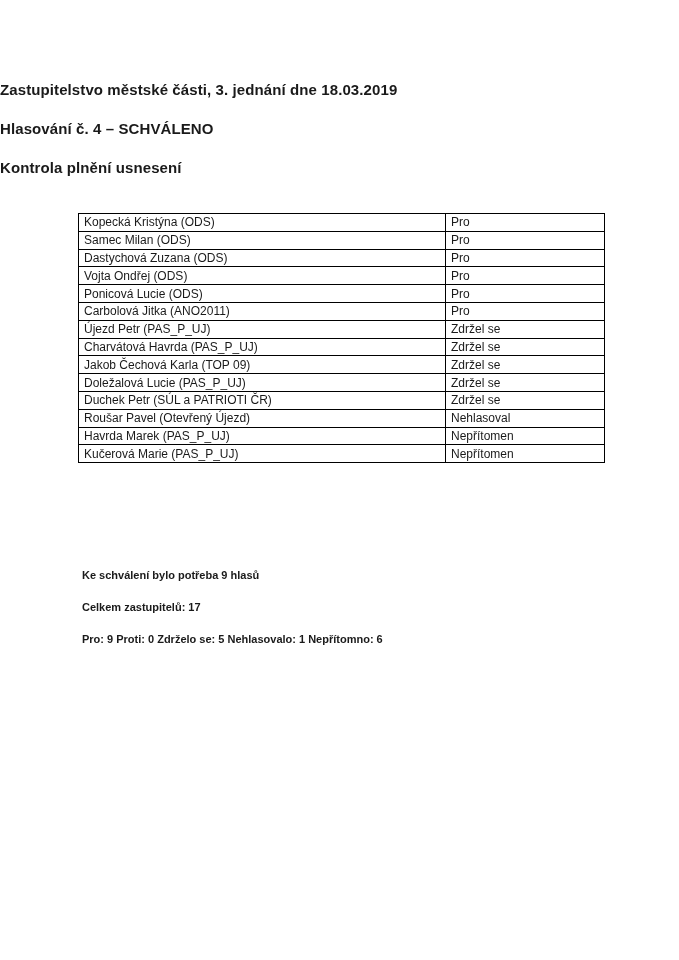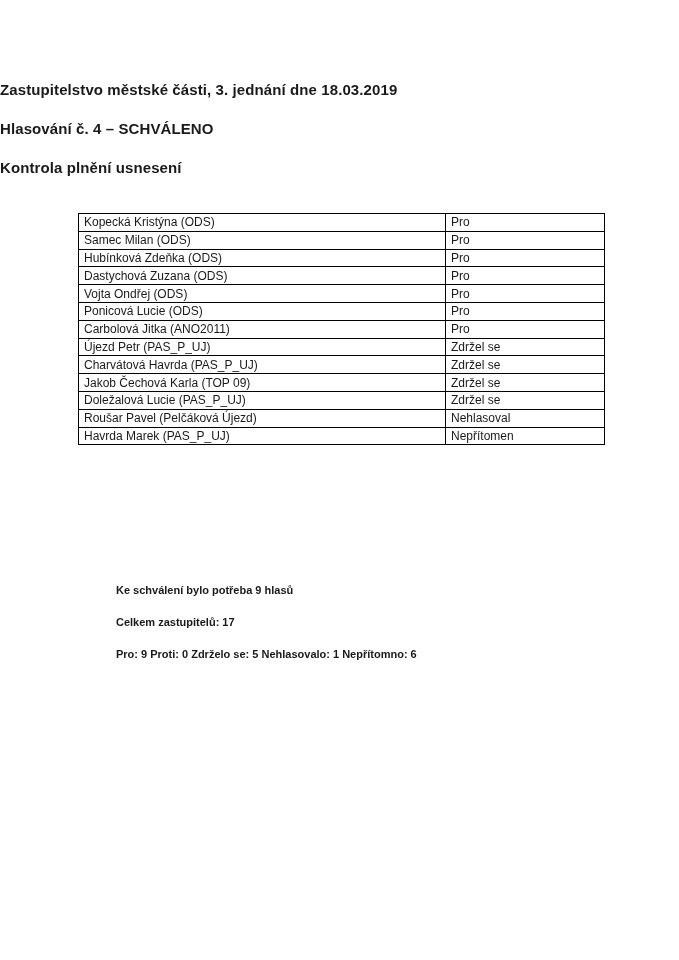--- a/index.html
+++ b/index.html
@@ -46,25 +46,24 @@
     padding: 2px 0 2px 5px;
     height: 12.8px;
     overflow: hidden;
     white-space: nowrap;
   }
   .vote-table col.c-name { width: 367px; }
   .vote-table col.c-vote { width: 159px; }
   .summary {
     position: absolute;
     left: 82px;
-    top: 585px;
+    top: 570px;
     font-size: 11px;
     font-weight: bold;
     line-height: 1;
-    margin-left: 34px;
   }
   .summary div {
     margin-bottom: 21px;
   }
 </style>
 </head>
 <body>
 
 <div class="page">
 
@@ -79,24 +78,20 @@
       <col class="c-name">
       <col class="c-vote">
     </colgroup>
     <tbody id="vote-rows">
         <tr>
           <td>Kopecká Kristýna (ODS)</td>
           <td>Pro</td>
         </tr>
         <tr>
           <td>Samec Milan (ODS)</td>
-          <td>Pro</td>
-        </tr>
-        <tr>
-          <td>Hubínková Zdeňka (ODS)</td>
           <td>Pro</td>
         </tr>
         <tr>
           <td>Dastychová Zuzana (ODS)</td>
           <td>Pro</td>
         </tr>
         <tr>
           <td>Vojta Ondřej (ODS)</td>
           <td>Pro</td>
         </tr>
@@ -118,25 +113,33 @@
         </tr>
         <tr>
           <td>Jakob Čechová Karla (TOP 09)</td>
           <td>Zdržel se</td>
         </tr>
         <tr>
           <td>Doležalová Lucie (PAS_P_UJ)</td>
           <td>Zdržel se</td>
         </tr>
         <tr>
-          <td>Roušar Pavel (Pelčáková Újezd)</td>
+          <td>Duchek Petr (SÚL a PATRIOTI ČR)</td>
+          <td>Zdržel se</td>
+        </tr>
+        <tr>
+          <td>Roušar Pavel (Otevřený Újezd)</td>
           <td>Nehlasoval</td>
         </tr>
         <tr>
           <td>Havrda Marek (PAS_P_UJ)</td>
+          <td>Nepřítomen</td>
+        </tr>
+        <tr>
+          <td>Kučerová Marie (PAS_P_UJ)</td>
           <td>Nepřítomen</td>
         </tr>
       </tbody>
   </table>
 
   <div class="summary">
     <div>Ke schválení bylo potřeba 9 hlasů</div>
     <div>Celkem zastupitelů: 17</div>
     <div>Pro: 9 Proti: 0 Zdrželo se: 5 Nehlasovalo: 1 Nepřítomno: 6</div>
   </div>

